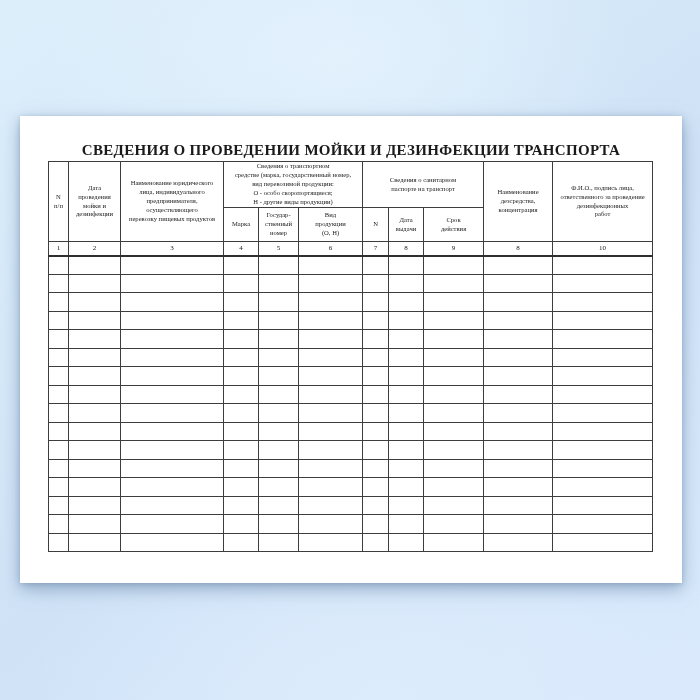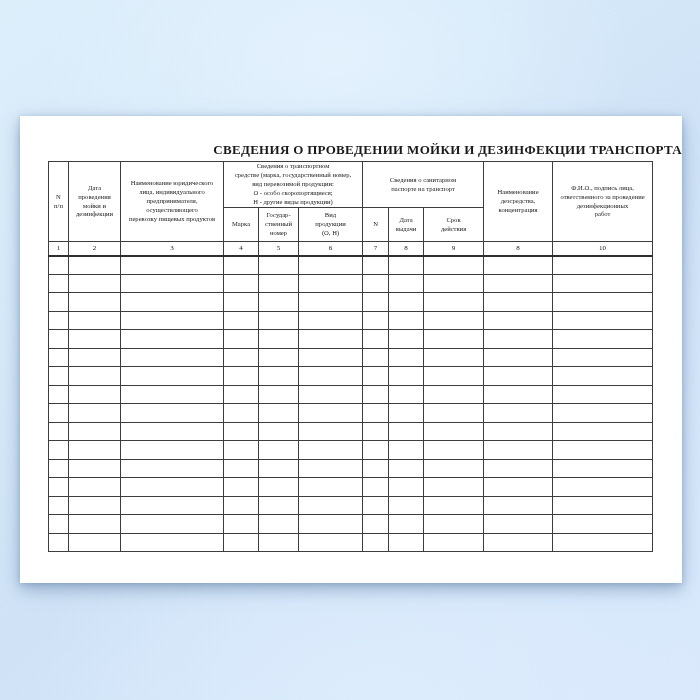--- a/index.html
+++ b/index.html
@@ -23,22 +23,22 @@
     position: absolute;
     left: 20px;
     top: 116px;
     width: 662px;
     height: 467px;
     background: #ffffff;
     box-shadow: 0 6px 16px rgba(94, 124, 160, 0.55), 0 1px 5px rgba(94, 124, 160, 0.35);
   }
   .title {
     margin-top: 26px;
-    text-align: right;
-    font-size: 13px;
+    text-align: center;
+    font-size: 15px;
     font-weight: bold;
     letter-spacing: 0.3px;
     color: #1a1a1a;
     white-space: nowrap;
   }
   table.form {
     position: absolute;
     left: 28px;
     top: 45px;
     border-collapse: collapse;

